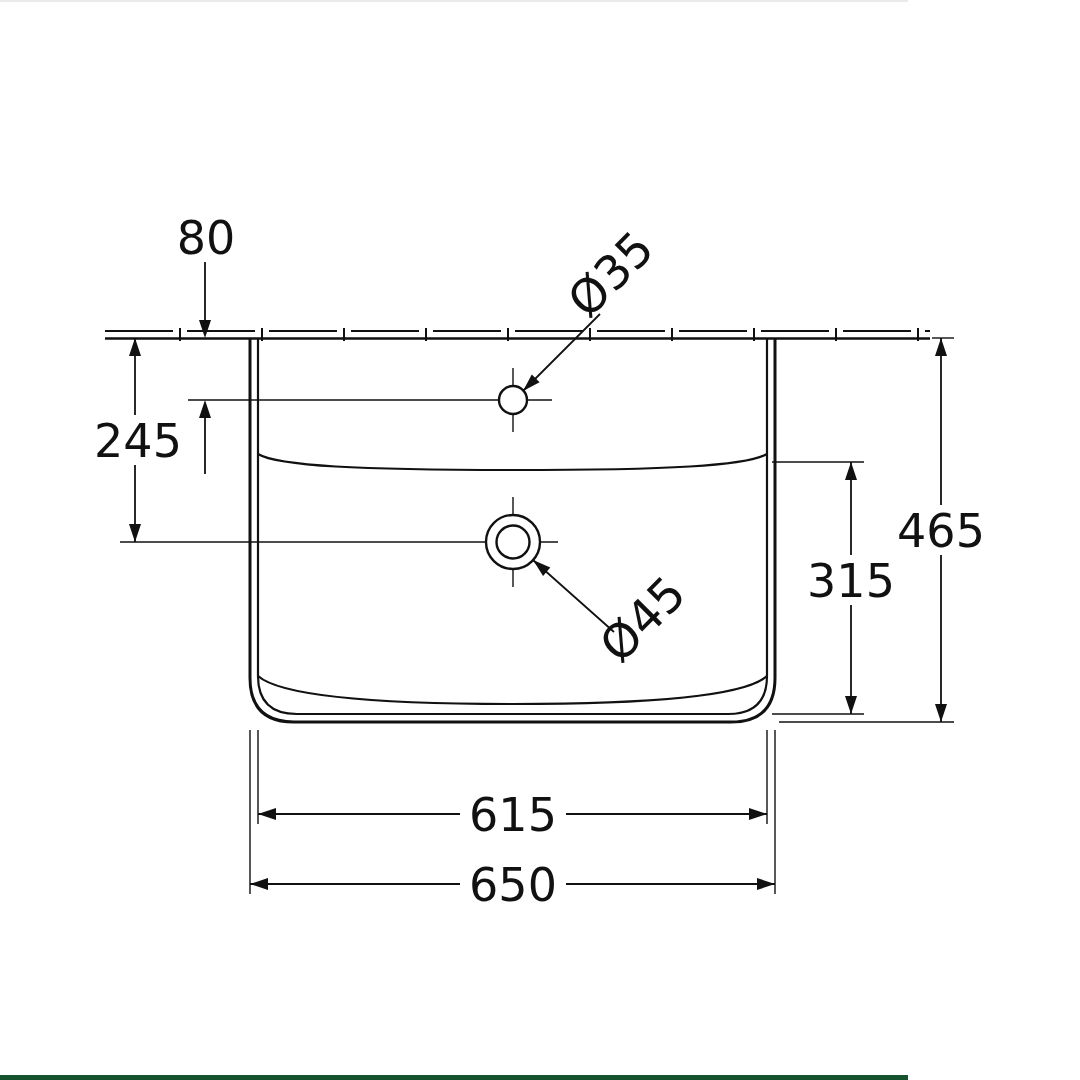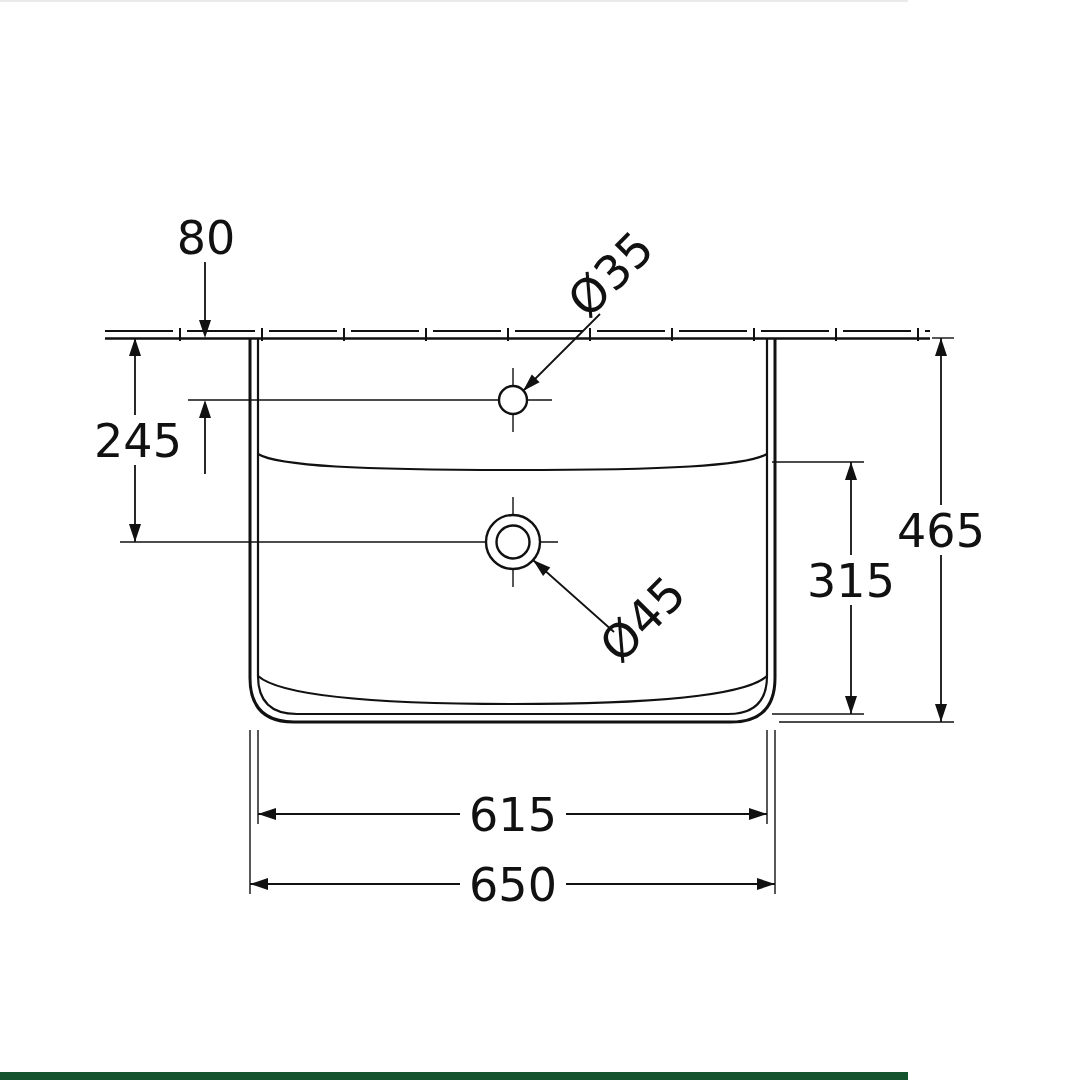--- a/index.html
+++ b/index.html
@@ -1,18 +1,18 @@
 <!DOCTYPE html>
 <html><head>
 <meta charset="utf-8">
 <style>
   html,body{margin:0;padding:0;background:#ffffff;}
   .canvas{
     width:908px;height:1080px;background:#ffffff;position:relative;
-    border-top:2px solid #eaeaea;border-bottom:8px solid #14532d;box-sizing:border-box;
+    border-top:2px solid #eaeaea;border-bottom:5px solid #14532d;box-sizing:border-box;
     font-family:"DejaVu Sans","Liberation Sans",sans-serif;
   }
   svg{display:block;}
   text{
     font-family:"DejaVu Sans","Liberation Sans",sans-serif;
     fill:#111111;
     font-size:46px;
   }
   .diam-label{font-size:47px;}
 </style>

